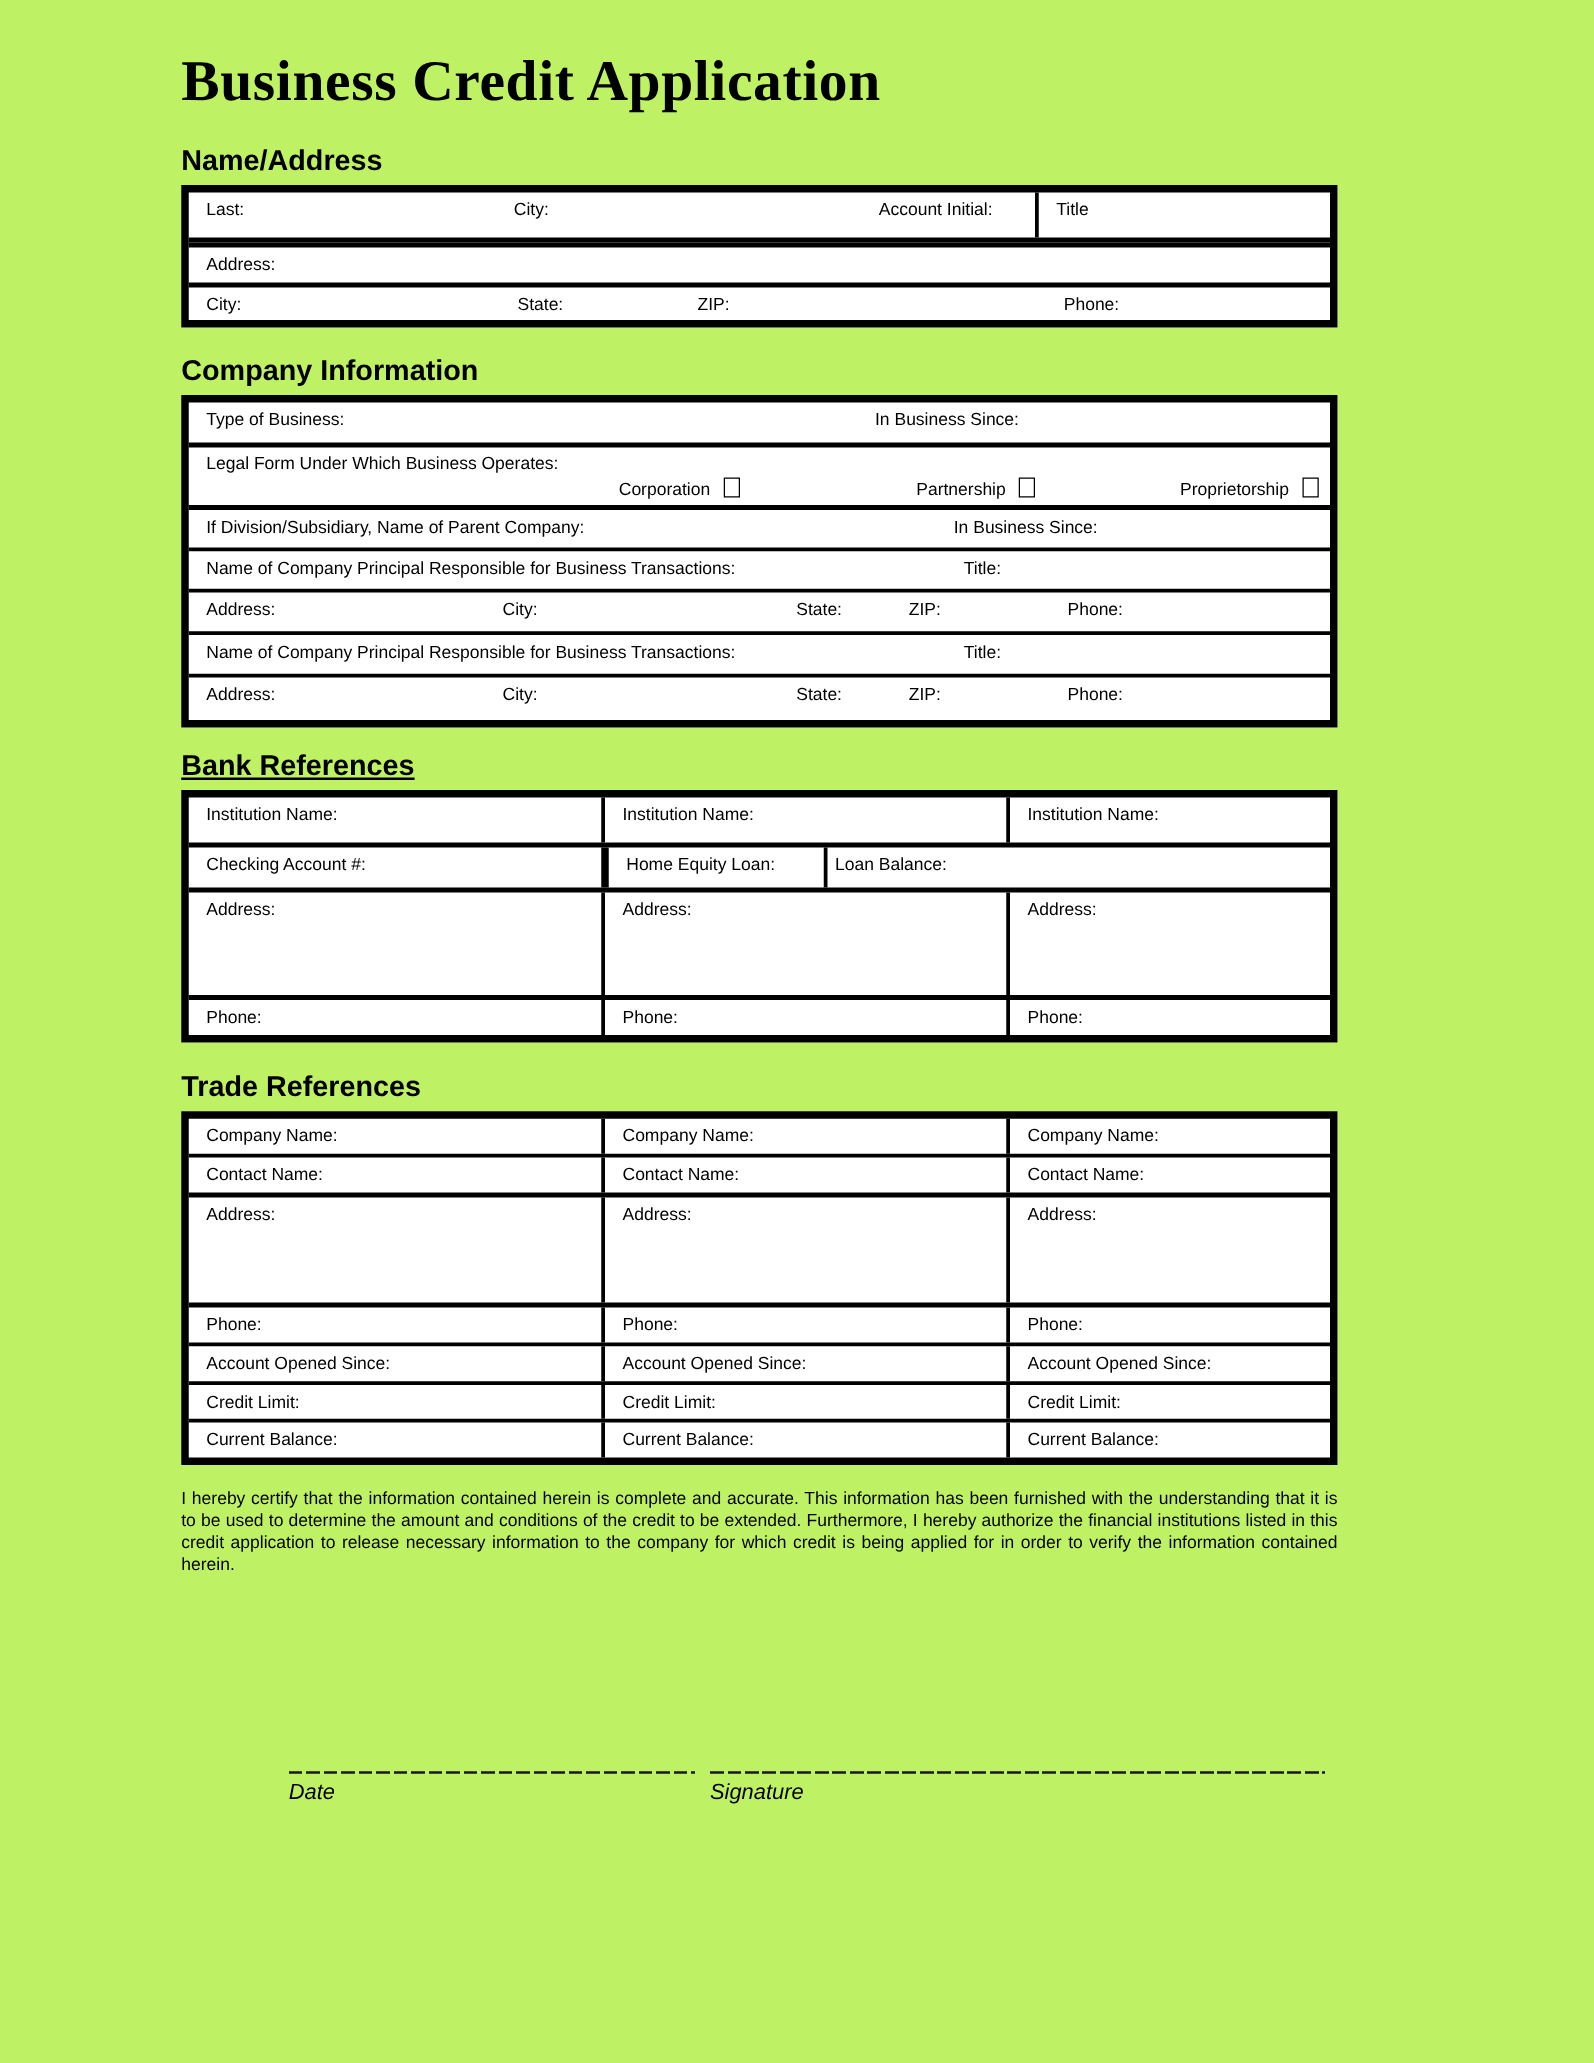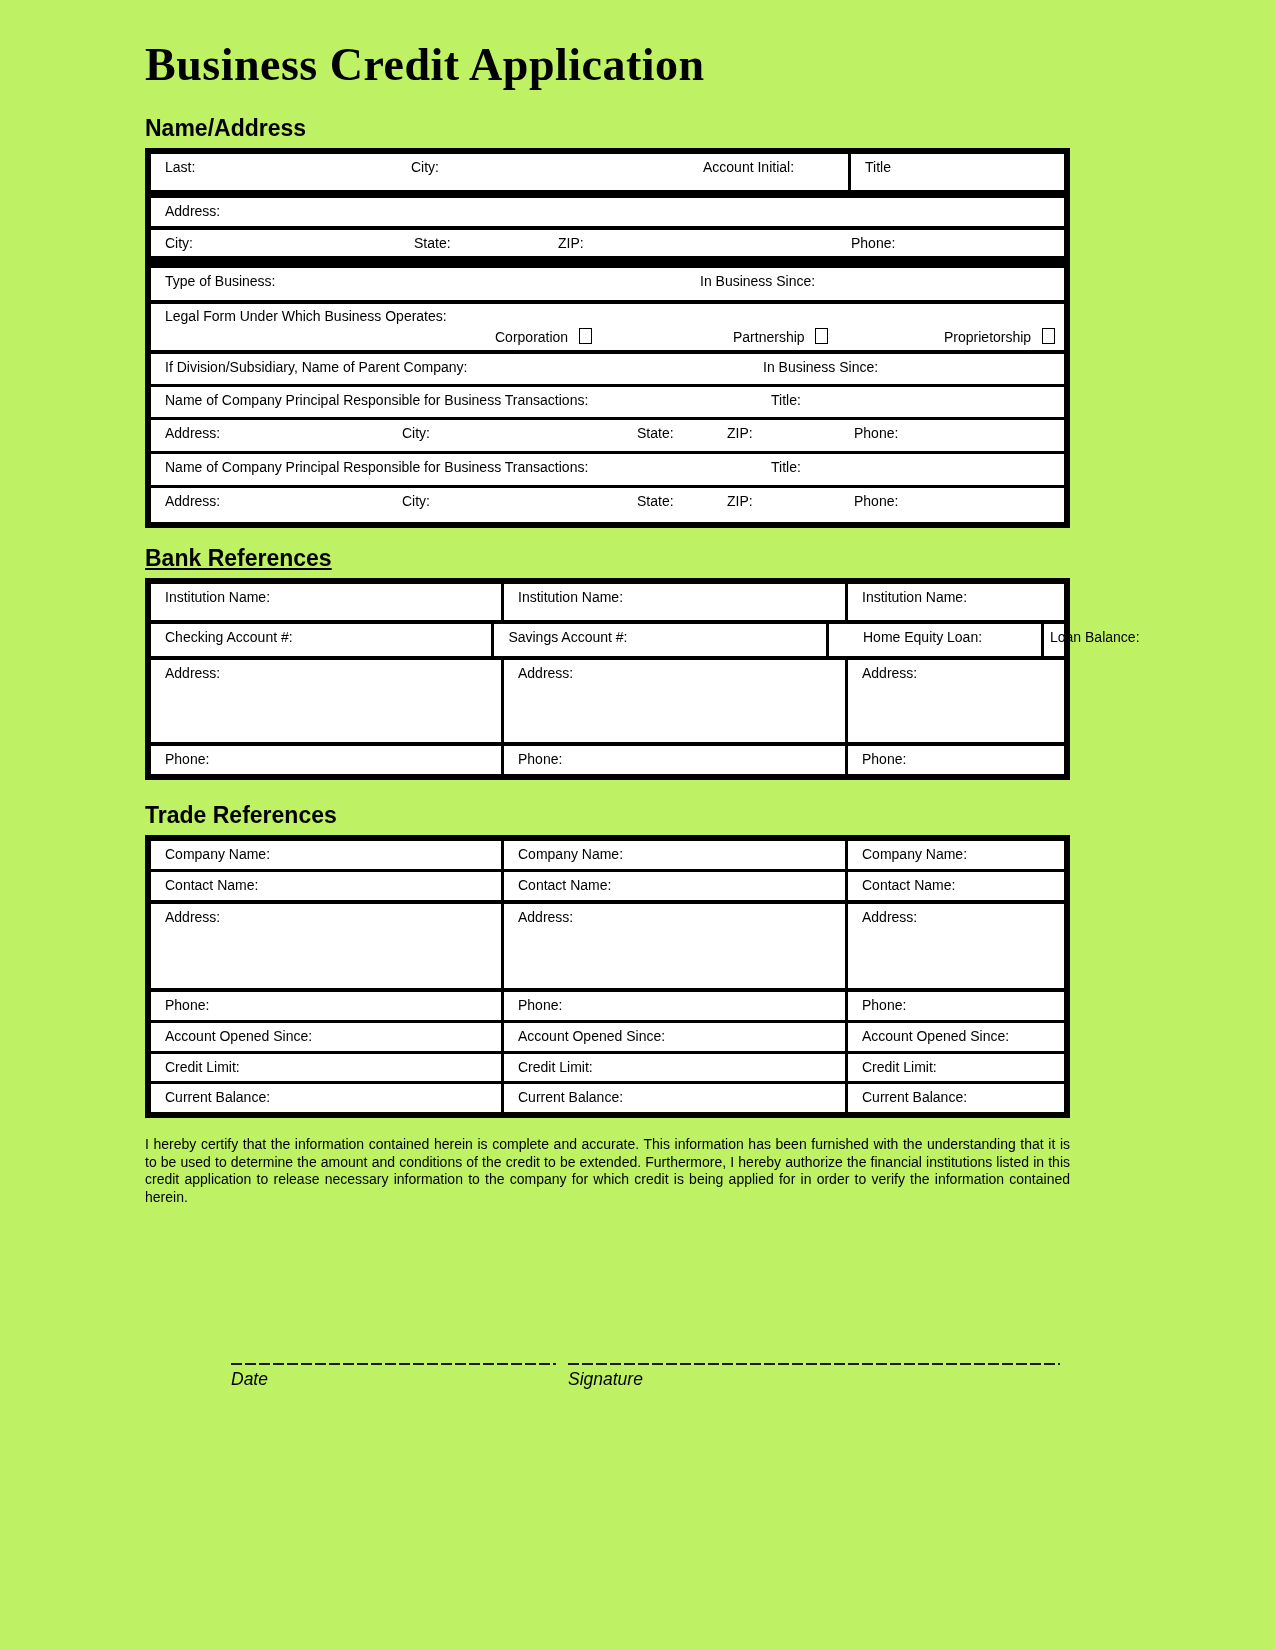--- a/index.html
+++ b/index.html
@@ -25,21 +25,21 @@
   .sh2 { margin:22px 0 8px 0; }
   .sh3 { margin:18px 0 8px 0;text-decoration:underline; }
   .sh4 { margin:23px 0 8px 0; }
 
   .tbl { border:6px solid #000; background:#fff; }
   .hdiv { height:4px; background:#000; }
   .hdiv.thin { height:3px; }
   .vdiv { width:3px; background:#000; flex:0 0 3px; }
   .row { position:relative; }
   .cells { display:flex; height:100%; }
-  .cell { position:relative; overflow:visible;padding-left:20px; }
+  .cell { position:relative; overflow:visible; }
   .lbl {
     position:absolute; top:5px; font-size:14px; line-height:16px;
     white-space:nowrap; color:#000;
   }
   .cb {
     display:inline-block; width:11px; height:14px;
     border:1.5px solid #000; margin-left:7px; vertical-align:-2px;
     background:#fff;
   }
   .opt { position:absolute; top:24px; white-space:nowrap; font-size:14px; }
@@ -91,20 +91,21 @@
     <div class="row" style="height:26px">
       <div class="cell" style="height:100%">
         <span class="lbl" style="left:14px">City:</span>
         <span class="lbl" style="left:263px">State:</span>
         <span class="lbl" style="left:407px">ZIP:</span>
         <span class="lbl" style="left:700px">Phone:</span>
       </div>
     </div>
   </div>
 
+  <h2 class="section-heading sh2">Company Information</h2>
   <div class="tbl">
     <div class="row" style="height:32px">
       <span class="lbl" style="left:14px">Type of Business:</span>
       <span class="lbl" style="left:549px">In Business Since:</span>
     </div>
     <div class="hdiv"></div>
     <div class="row" style="height:46px">
       <span class="lbl" style="left:14px; top:4px">Legal Form Under Which Business Operates:</span>
       <span class="opt" style="left:344px">
         <span>Corporation</span>
@@ -169,23 +170,20 @@
         </div>
       </div>
     </div>
     <div class="hdiv"></div>
     <div class="row" style="height:32px">
       <div class="cells">
         <div class="cell" style="width:330px">
           <span class="lbl" style="left:14px">Checking Account #:</span>
         </div>
         <div class="vdiv"></div>
-        <div class="cell" style="width:321px">
-          <span class="lbl" style="left:14px">Savings Account #:</span>
-        </div>
         <div class="vdiv"></div>
         <div class="cell" style="flex:1">
           <div class="cells">
             <div class="cell" style="width:172px; height:32px">
               <span class="lbl" style="left:14px">Home Equity Loan:</span>
             </div>
             <div class="vdiv"></div>
             <div class="cell" style="flex:1; height:32px">
               <span class="lbl" style="left:6px">Loan Balance:</span>
             </div>

